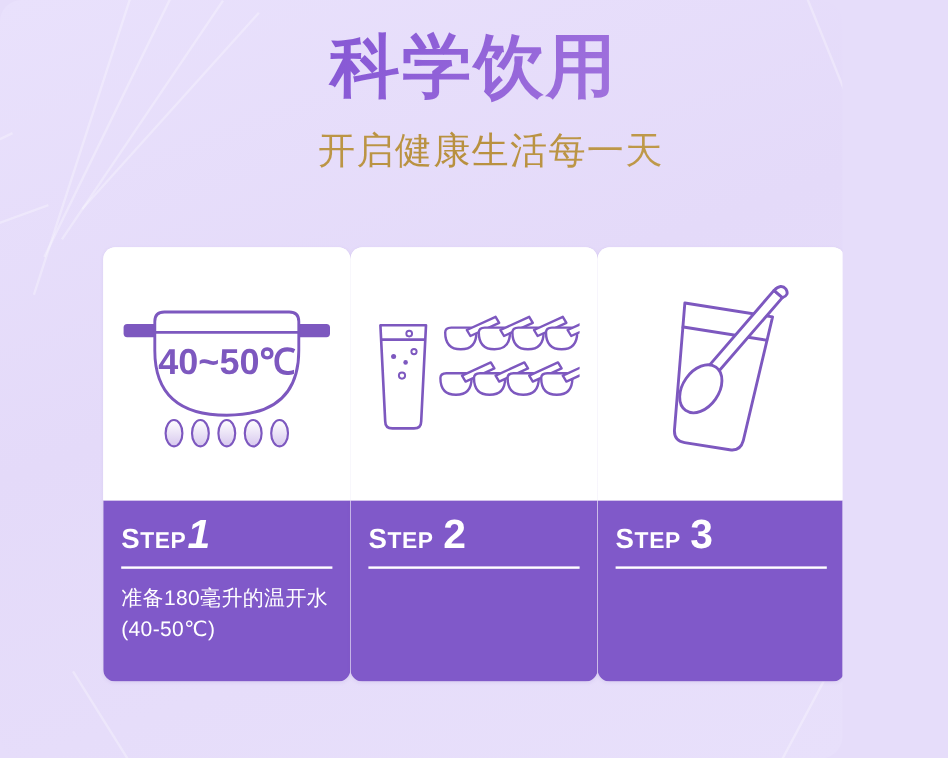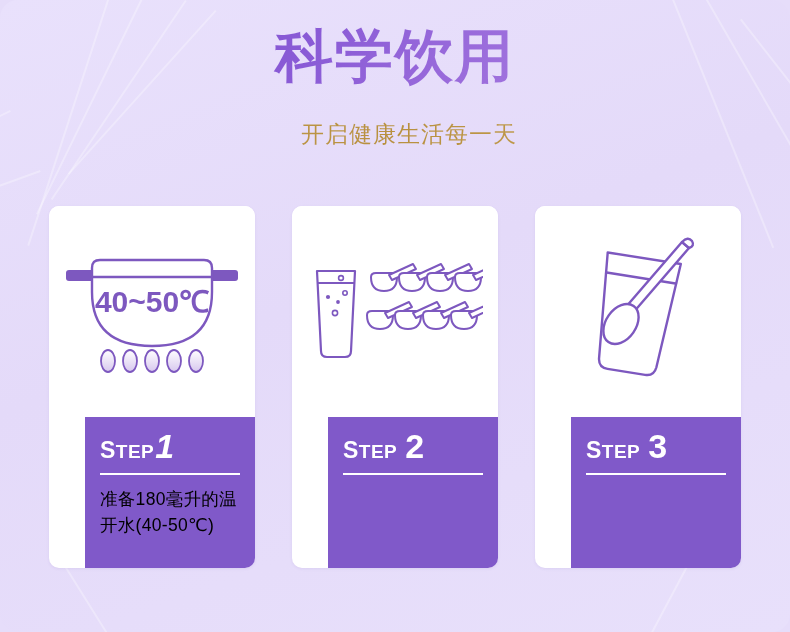--- a/index.html
+++ b/index.html
@@ -9,21 +9,21 @@
   body {
     width: 790px;
     height: 632px;
     font-family: "Liberation Sans", "DejaVu Sans", sans-serif;
     background: #e6ddfa;
     overflow: hidden;
   }
 
   #page {
     position: relative;
-    width: 790px;
+    width: 702px;
     height: 632px;
     background: linear-gradient(160deg, #e9e1fc 0%, #e4daf9 45%, #e8e0fb 100%);
     overflow: hidden;
     border-radius: 18px;
   }
 
   
   .bg-decor {
     position: absolute;
     inset: 0;
@@ -50,42 +50,42 @@
     font-weight: bold;
     letter-spacing: 2px;
     line-height: 1.12;
     background: linear-gradient(115deg, #7448c9 0%, #8a5bd6 40%, #a97be0 78%, #b48ae6 100%);
     -webkit-background-clip: text;
     background-clip: text;
     color: transparent;
     -webkit-text-fill-color: transparent;
   }
   .sub-title {
-    margin: 14px;
+    margin: 0;
     padding-top: 16px;
-    font-size: 23px;
+    font-size: 31px;
     font-weight: normal;
     letter-spacing: 1px;
     color: #bd9a4c;
     background: linear-gradient(100deg, #c5a255 0%, #b8903f 50%, #c9a75c 100%);
     -webkit-background-clip: text;
     background-clip: text;
     color: transparent;
     padding-left: 28px;
     -webkit-text-fill-color: transparent;
   }
 
   
   .cards {
     position: absolute;
     left: 49px;
     top: 206px;
     width: 692px;
     display: flex;
-    justify-content: space-between;
+    justify-content: center;
   }
   .card {
     width: 206px;
     border-radius: 10px;
     overflow: hidden;
     background: #ffffff;
     box-shadow: 0 1px 3px rgba(120,90,180,0.10);
     display: flex;
     flex-direction: column;
   }
@@ -95,21 +95,20 @@
     position: relative;
     display: flex;
     align-items: center;
     justify-content: center;
   }
   .card-body {
     background: #8059c9;
     padding: 14px 15px 20px 15px;
     min-height: 151px;
     box-sizing: border-box;
-    margin-left: 36px;
   }
   .step-line {
     display: flex;
     align-items: baseline;
     color: #ffffff;
     white-space: nowrap;
   }
   .step-word {
     font-size: 19px;
     font-weight: bold;
@@ -127,21 +126,21 @@
     font-style: normal;
     margin-left: 8px;
   }
   .divider {
     height: 2px;
     background: #ffffff;
     margin: 9px 0 11px 0;
     border: 0;
   }
   .step-desc {
-    color: #000000;
+    color: #ffffff;
     font-size: 17.5px;
     line-height: 1.5;
     letter-spacing: 0.3px;
   }
 
   
   .icon-svg { display: block; }
 </style>
 </head>
 <body>

